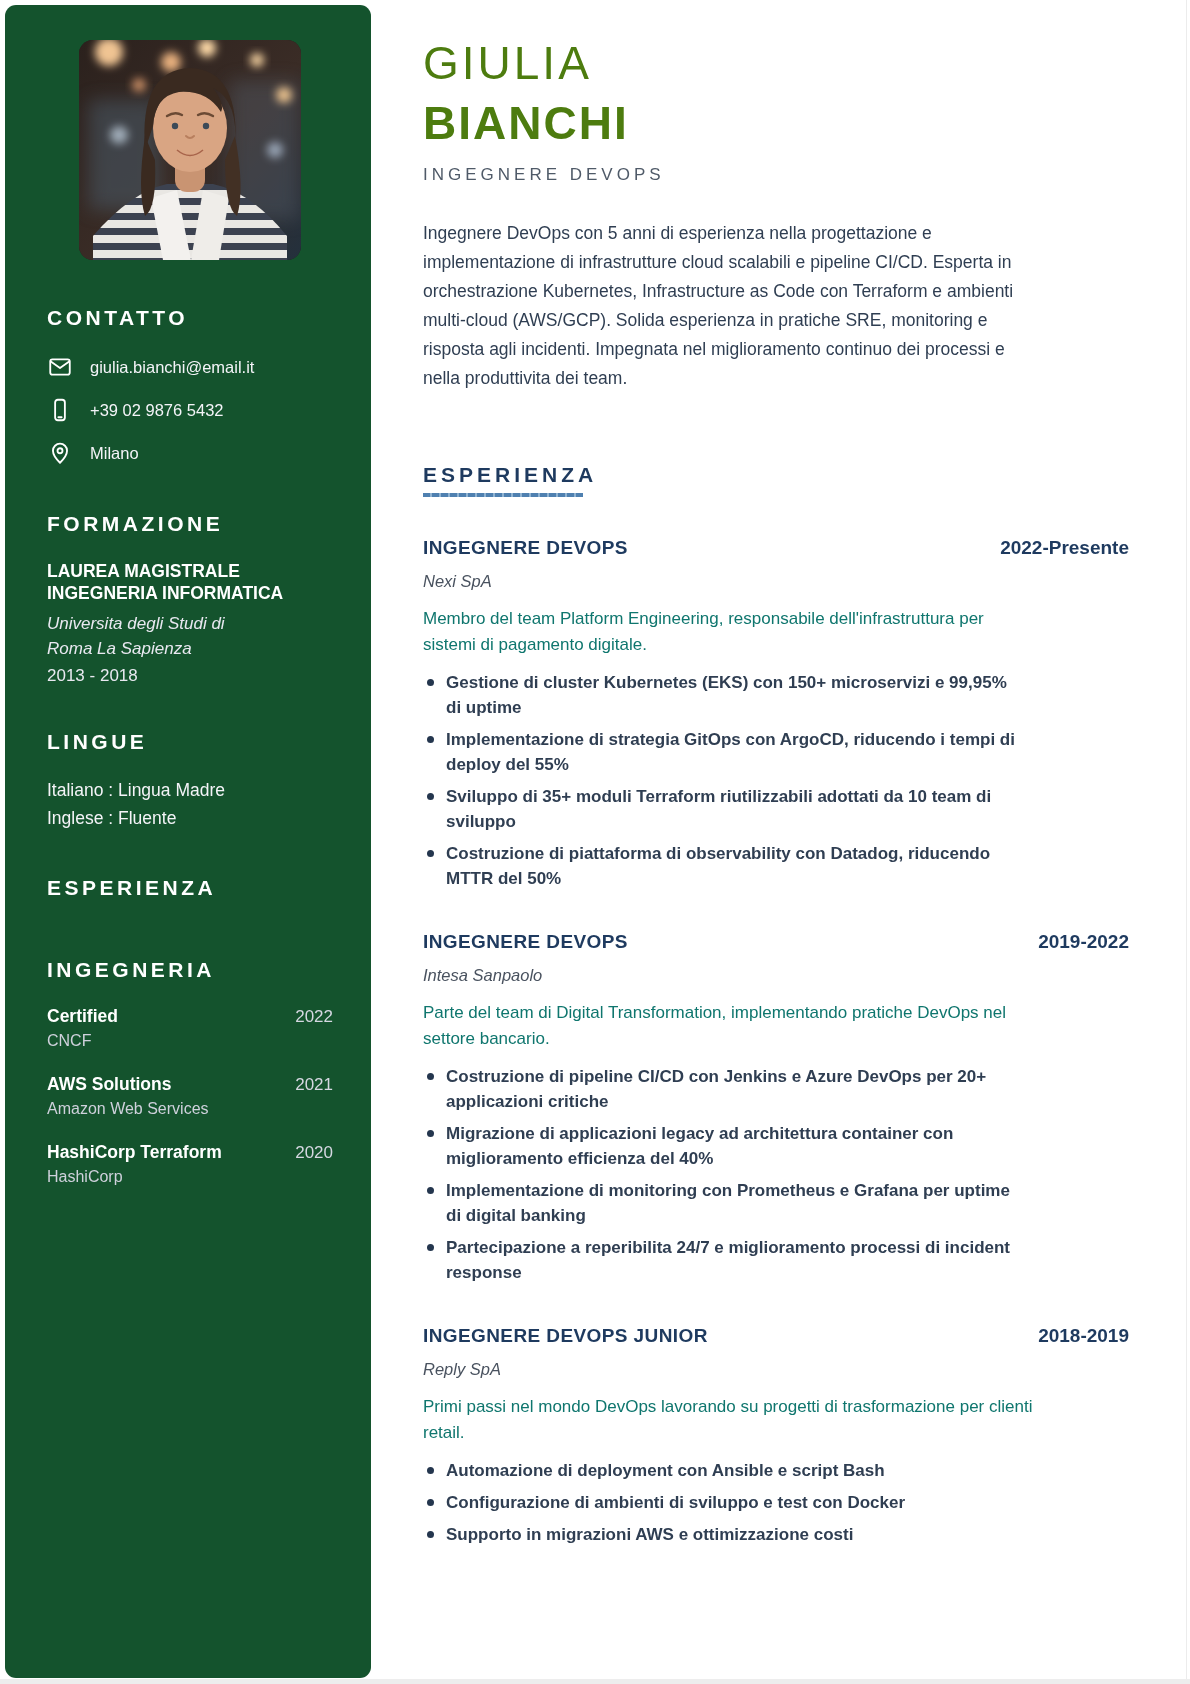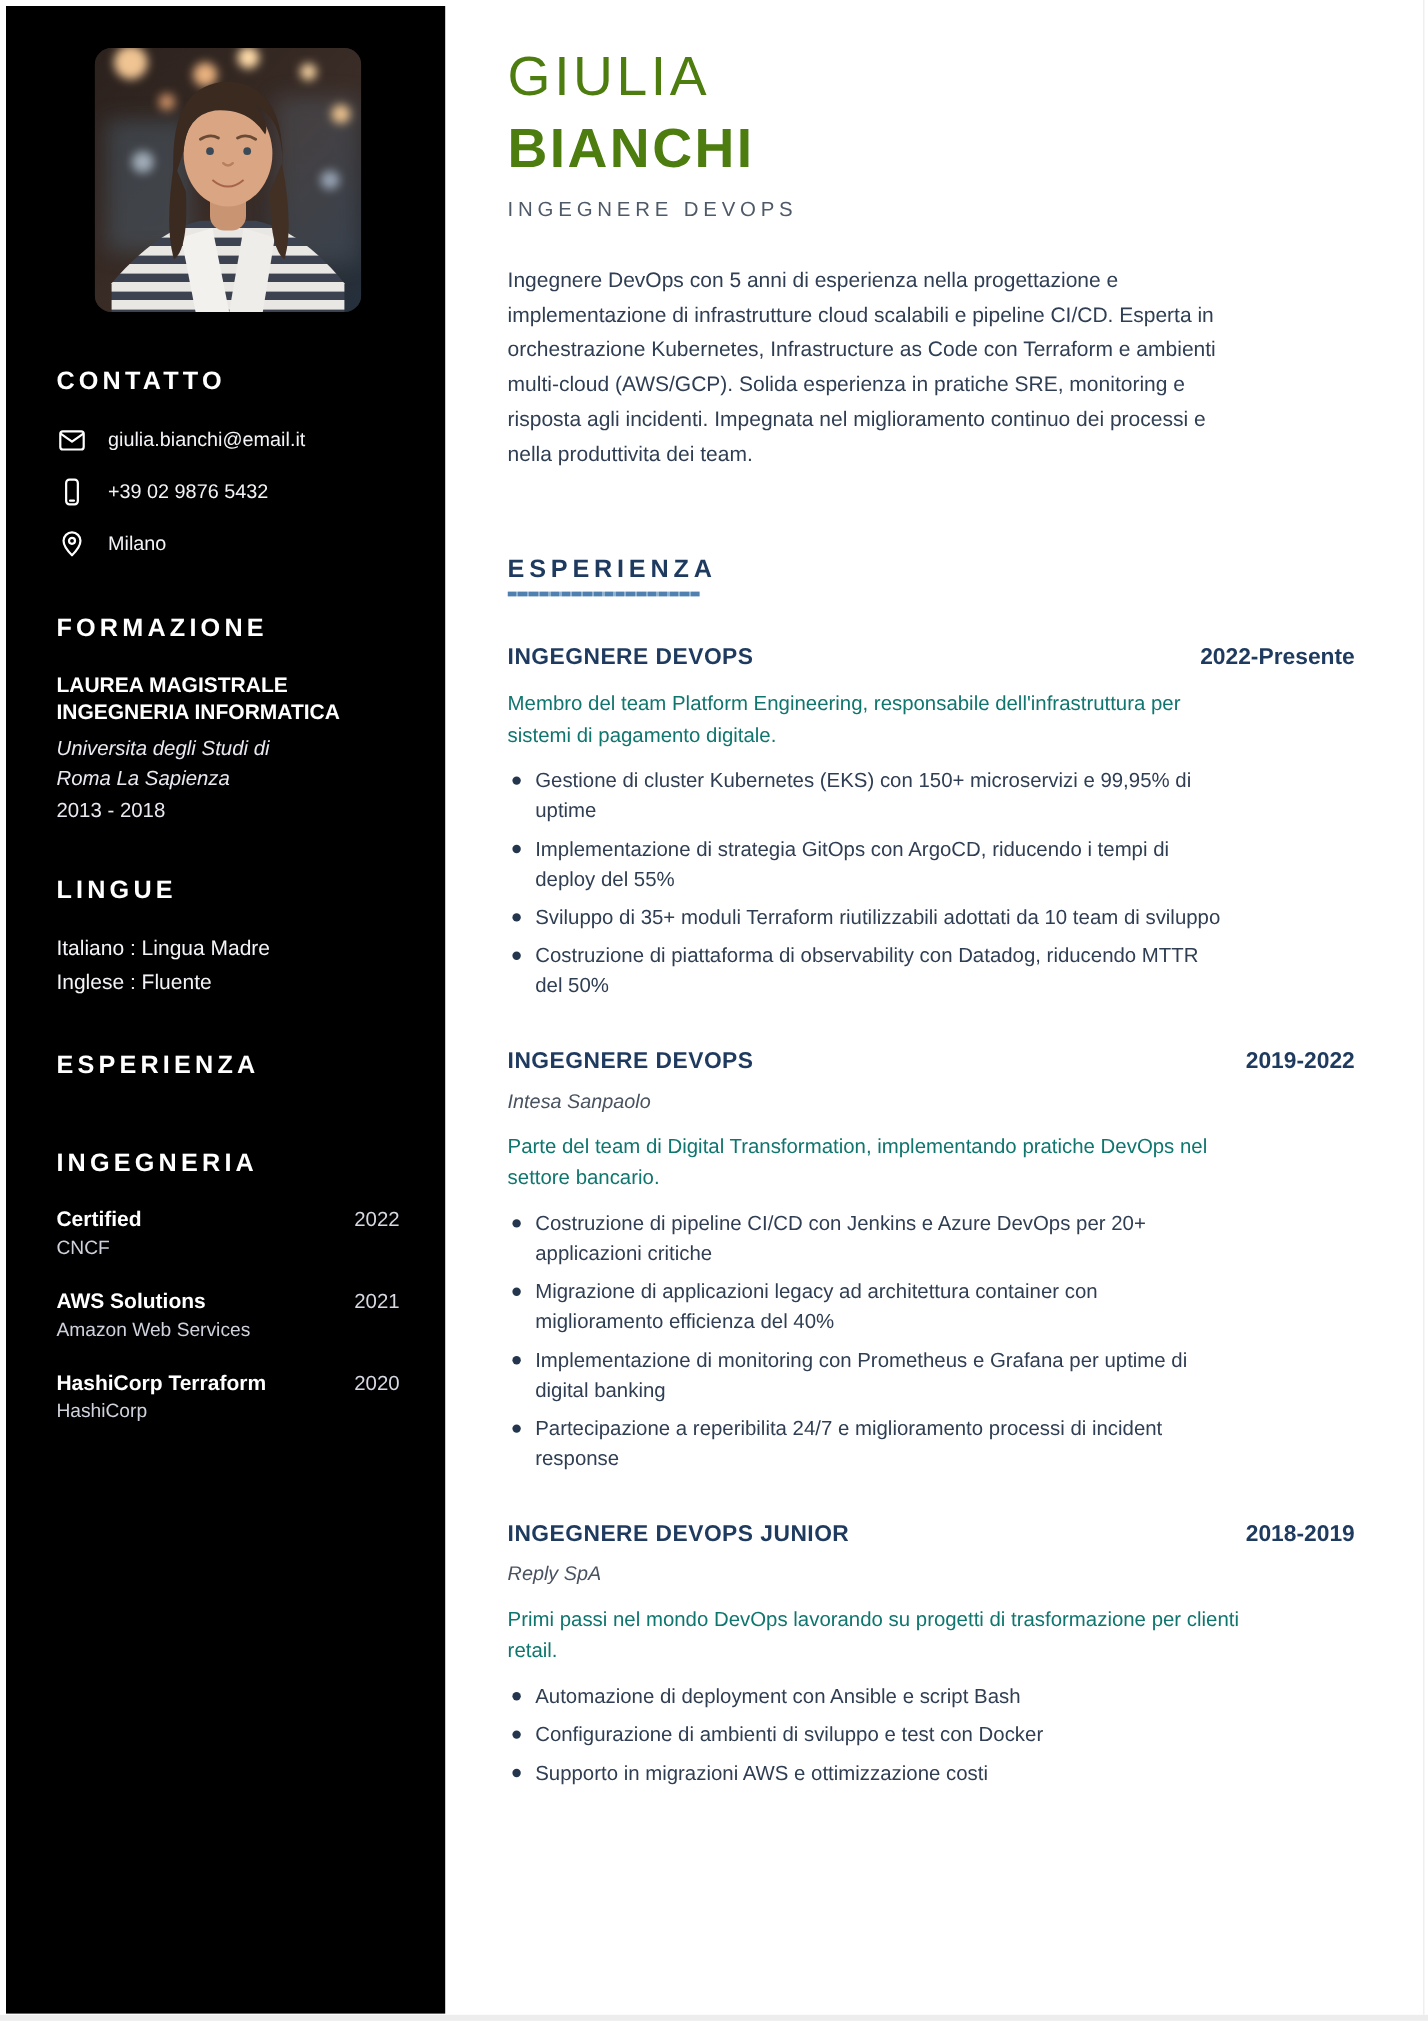--- a/index.html
+++ b/index.html
@@ -9,22 +9,22 @@
     font-family: "Liberation Sans", "DejaVu Sans", sans-serif;
     overflow: hidden;
   }
   .page { position: absolute; inset: 0; background: #ffffff; }
   .bottom-strip { position: absolute; left: 0; right: 0; bottom: 0; height: 5px; background: #ededed; }
   .right-line { position: absolute; right: 3px; top: 0; bottom: 5px; width: 1px; background: #ececec; }
 
   
   .sidebar {
     position: absolute; left: 5px; top: 5px; bottom: 6px; width: 366px;
-    background: #000000; color: #f2f2f7;
-    padding: 35px 38px 0 42px; box-sizing: border-box;
+    background: #14532d; color: #f2f2f7;
+    padding: 35px 38px 0 42px; box-sizing: border-box; border-radius: 11px;
   }
   .photo {
     width: 222px; height: 220px; border-radius: 14px; overflow: hidden;
     margin: 0 auto; background: #241a18;
   }
   .photo svg { display: block; }
   .side-h2 {
     font-size: 21px; font-weight: 700; letter-spacing: 3.5px;
     color: #ffffff; margin: 0;
   }
@@ -73,21 +73,21 @@
 
   .job { margin-top: 40px; }
   .job-head { display: flex; justify-content: space-between; align-items: baseline; }
   .job-title { font-size: 19px; font-weight: 700; color: #1e3a5f; letter-spacing: 0.4px; }
   .job-period { font-size: 19px; font-weight: 700; color: #1e3a5f; }
   .job-company { margin-top: 13px; font-size: 16.5px; font-style: italic; color: #49525f; }
   .job-desc { margin-top: 15px; font-size: 17px; line-height: 26px; color: #0f766e; max-width: 612px; }
   .job-bullets { margin: 12px 0 0 0; padding: 0; list-style: none; max-width: 600px; }
   .job-bullets li {
     position: relative; padding-left: 23px; margin-bottom: 7px;
-    font-size: 17px; line-height: 25px; color: #2f3e52;
+    font-size: 17px; line-height: 25px; color: #2f3e52; font-weight: bold;
   }
   .job-bullets li::before {
     content: ""; position: absolute; left: 4px; top: 9px;
     width: 7px; height: 7px; border-radius: 50%; background: #24364e;
   }
 </style>
 </head>
 <body>
 
 <div class="page">
@@ -248,20 +248,21 @@
 
     <h2 class="exp-h2">ESPERIENZA</h2>
     <div class="exp-underline"></div>
 
     
     <section class="job">
       <div class="job-head">
         <span class="job-title">INGEGNERE DEVOPS</span>
         <span class="job-period">2022-Presente</span>
       </div>
+      <div class="job-company">Nexi SpA</div>
       <div class="job-desc">Membro del team Platform Engineering, responsabile dell'infrastruttura per sistemi di pagamento digitale.</div>
       <ul class="job-bullets">
         <li>Gestione di cluster Kubernetes (EKS) con 150+ microservizi e 99,95% di uptime</li>
         <li>Implementazione di strategia GitOps con ArgoCD, riducendo i tempi di deploy del 55%</li>
         <li>Sviluppo di 35+ moduli Terraform riutilizzabili adottati da 10 team di sviluppo</li>
         <li>Costruzione di piattaforma di observability con Datadog, riducendo MTTR del 50%</li>
       </ul>
     </section>
 
     

